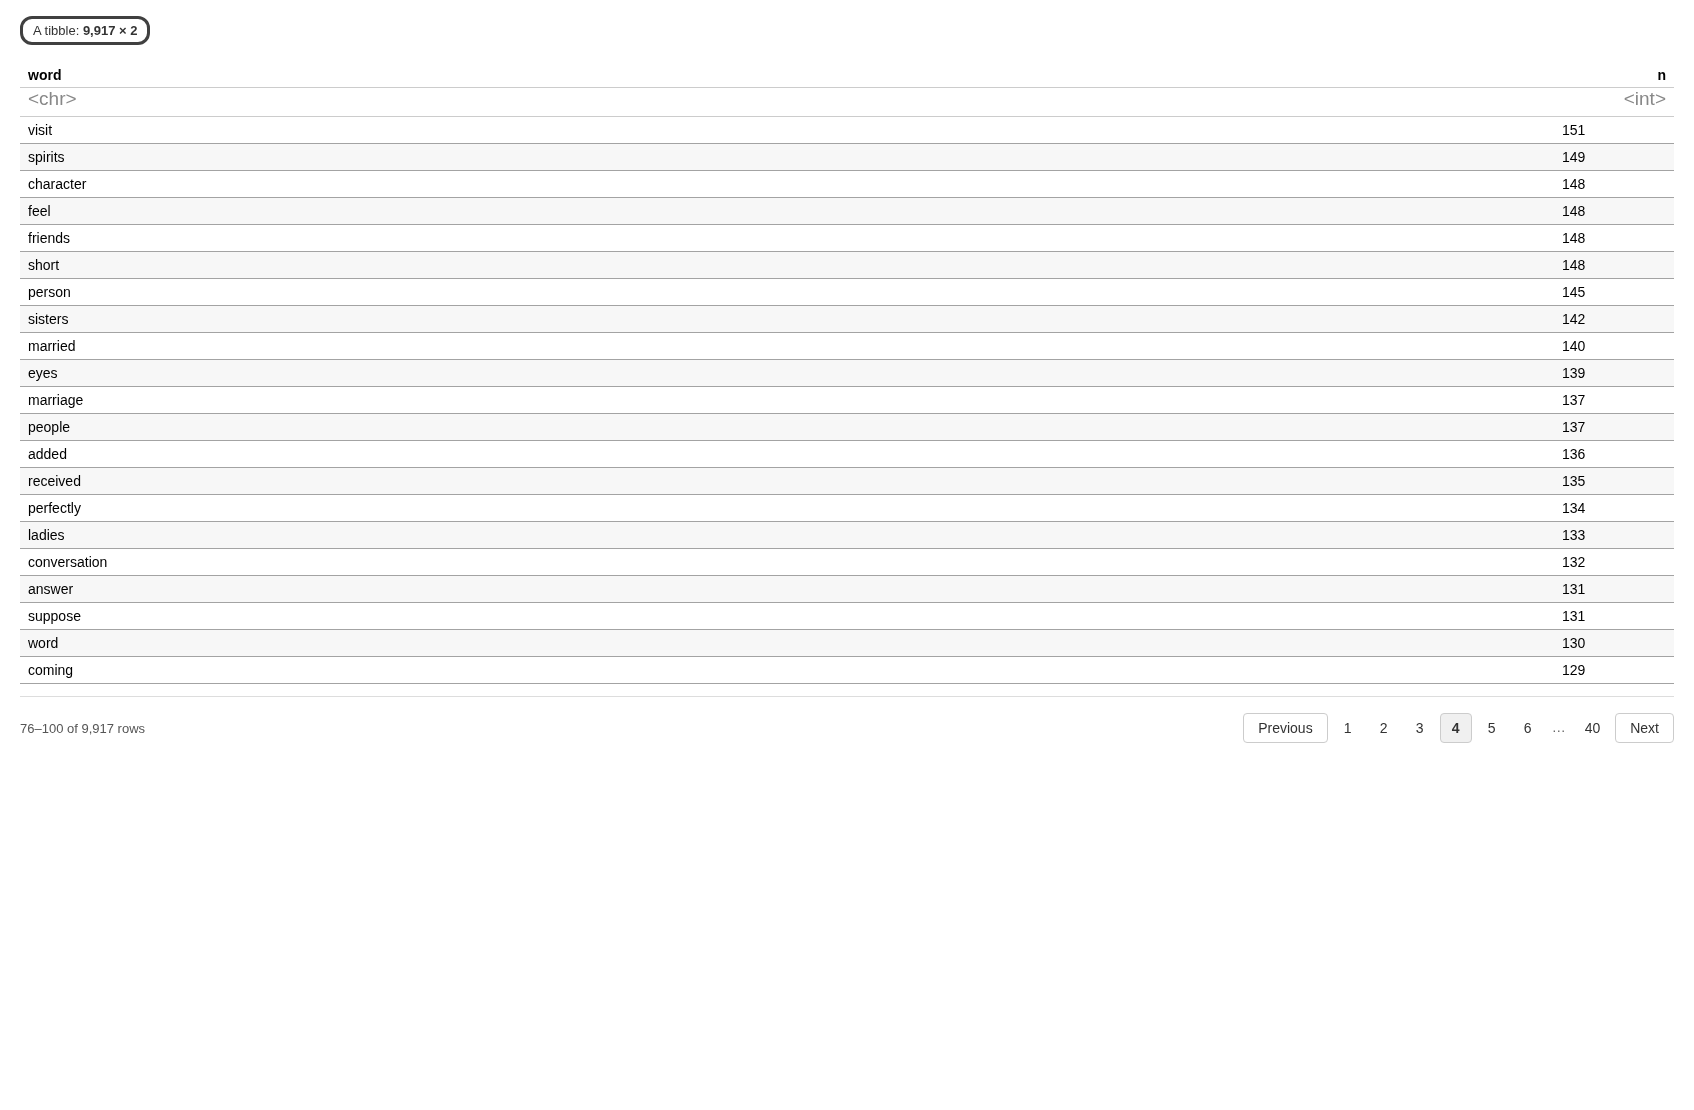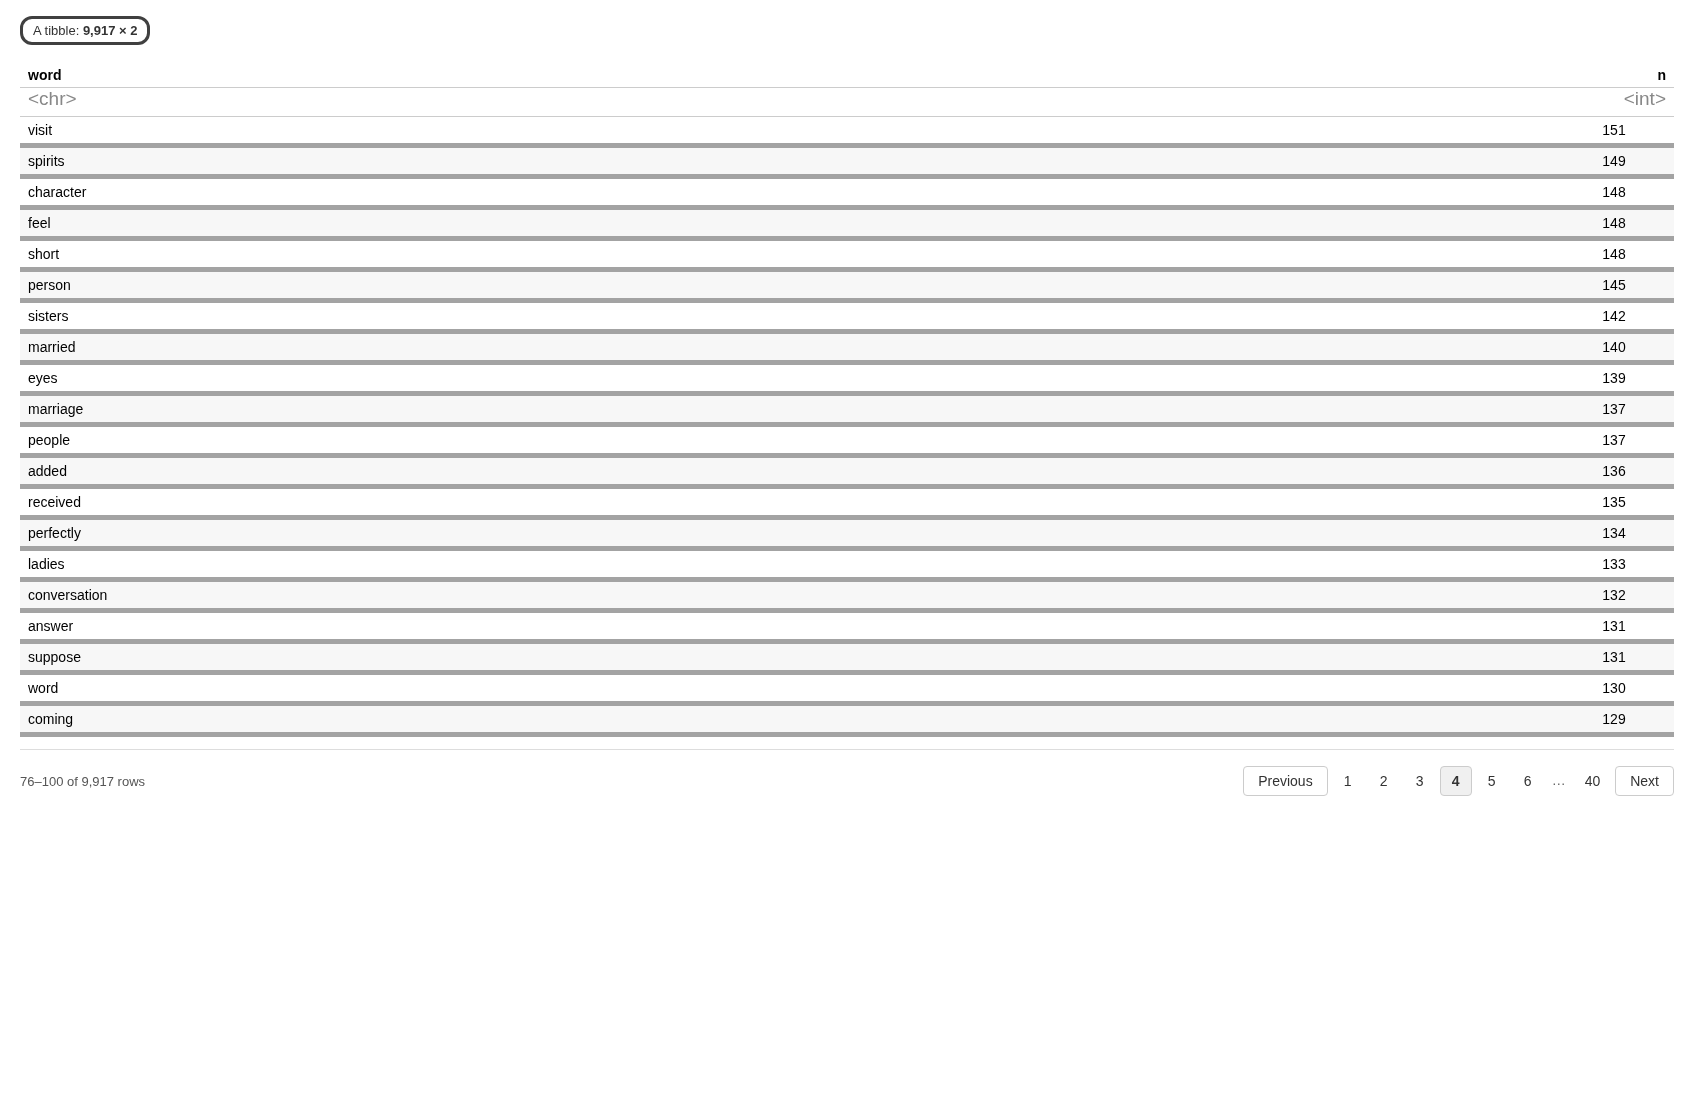--- a/index.html
+++ b/index.html
@@ -60,38 +60,38 @@
     thead .type-row th {
       font-weight: normal;
       color: #888888;
       font-size: 19px;
       padding-top: 0;
       padding-bottom: 6px;
       border-bottom: 1px solid #cccccc;
     }
 
     tbody tr {
-      border-bottom: 5px solid #a3a3a3;
+      border-bottom: 1px solid #a3a3a3;
     }
 
     tbody tr:nth-child(even) {
       background-color: #f7f7f7;
     }
 
     tbody td {
       padding: 5px 8px;
       font-size: 14px;
     }
 
     tbody td.col-word {
       text-align: left;
     }
 
     tbody td.col-n {
-      text-align: center;
+      text-align: left;
       width: 120px;
     }
 
     .footer {
       display: flex;
       align-items: center;
       justify-content: space-between;
       padding: 16px 0 12px 0;
       border-top: 1px solid #dddddd;
       margin-top: 12px;
@@ -172,20 +172,24 @@
         <tr>
           <td class="col-word">spirits</td>
           <td class="col-n">149</td>
         </tr>
         <tr>
           <td class="col-word">character</td>
           <td class="col-n">148</td>
         </tr>
         <tr>
           <td class="col-word">feel</td>
+          <td class="col-n">148</td>
+        </tr>
+        <tr>
+          <td class="col-word">friends</td>
           <td class="col-n">148</td>
         </tr>
         <tr>
           <td class="col-word">short</td>
           <td class="col-n">148</td>
         </tr>
         <tr>
           <td class="col-word">person</td>
           <td class="col-n">145</td>
         </tr>

